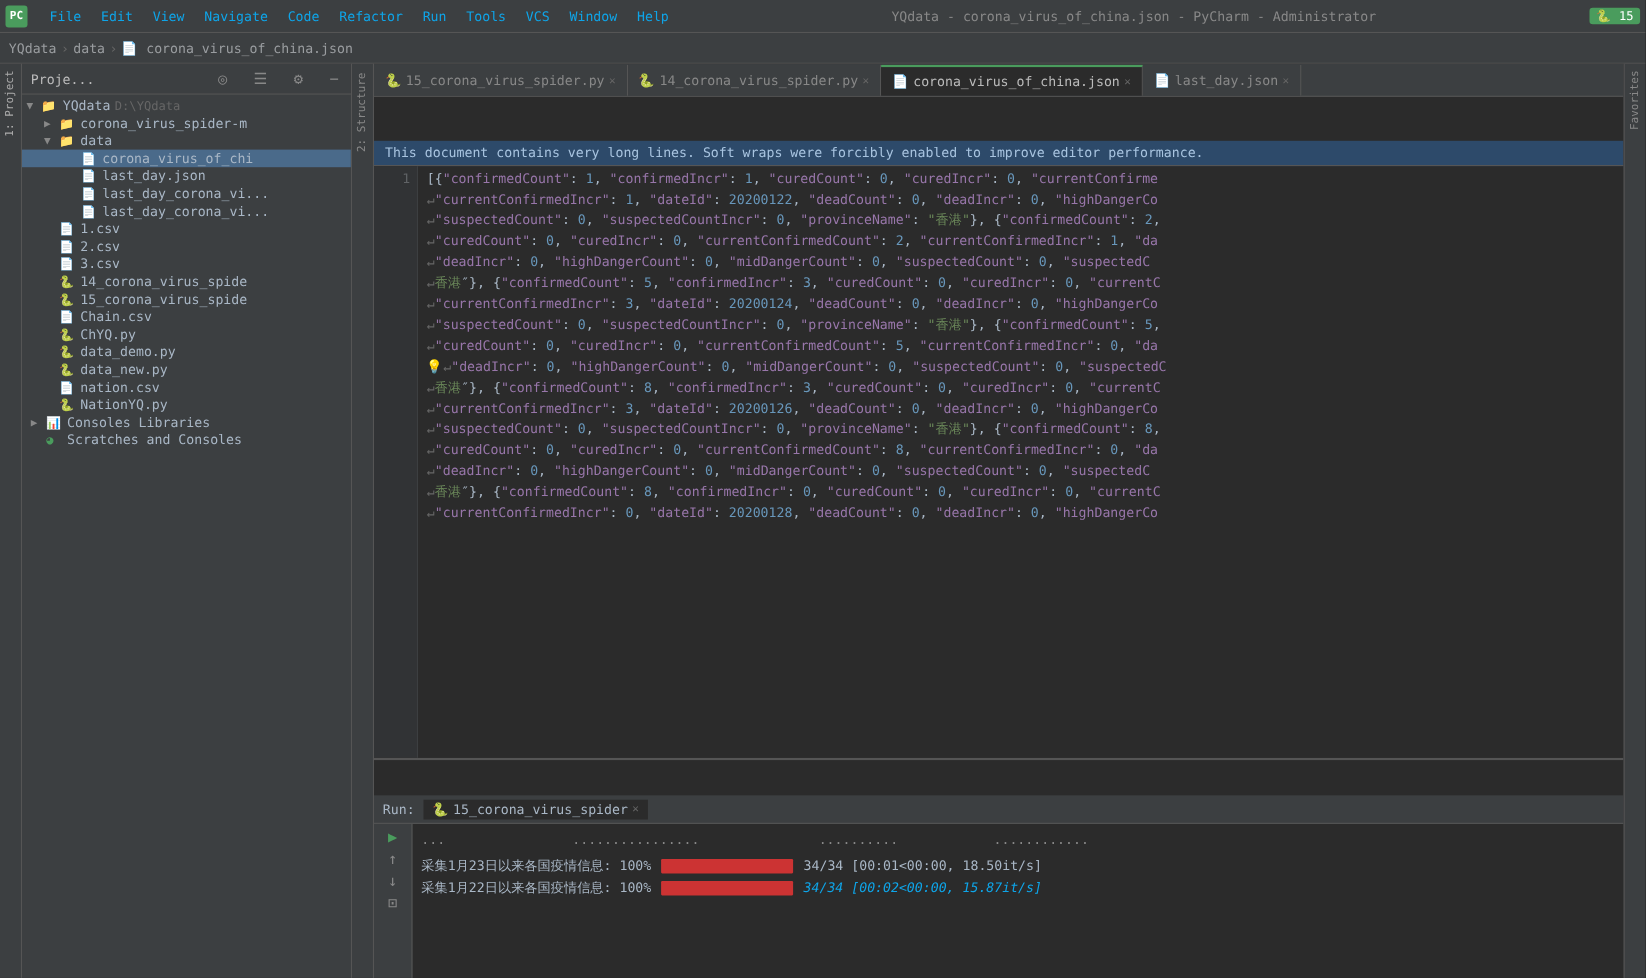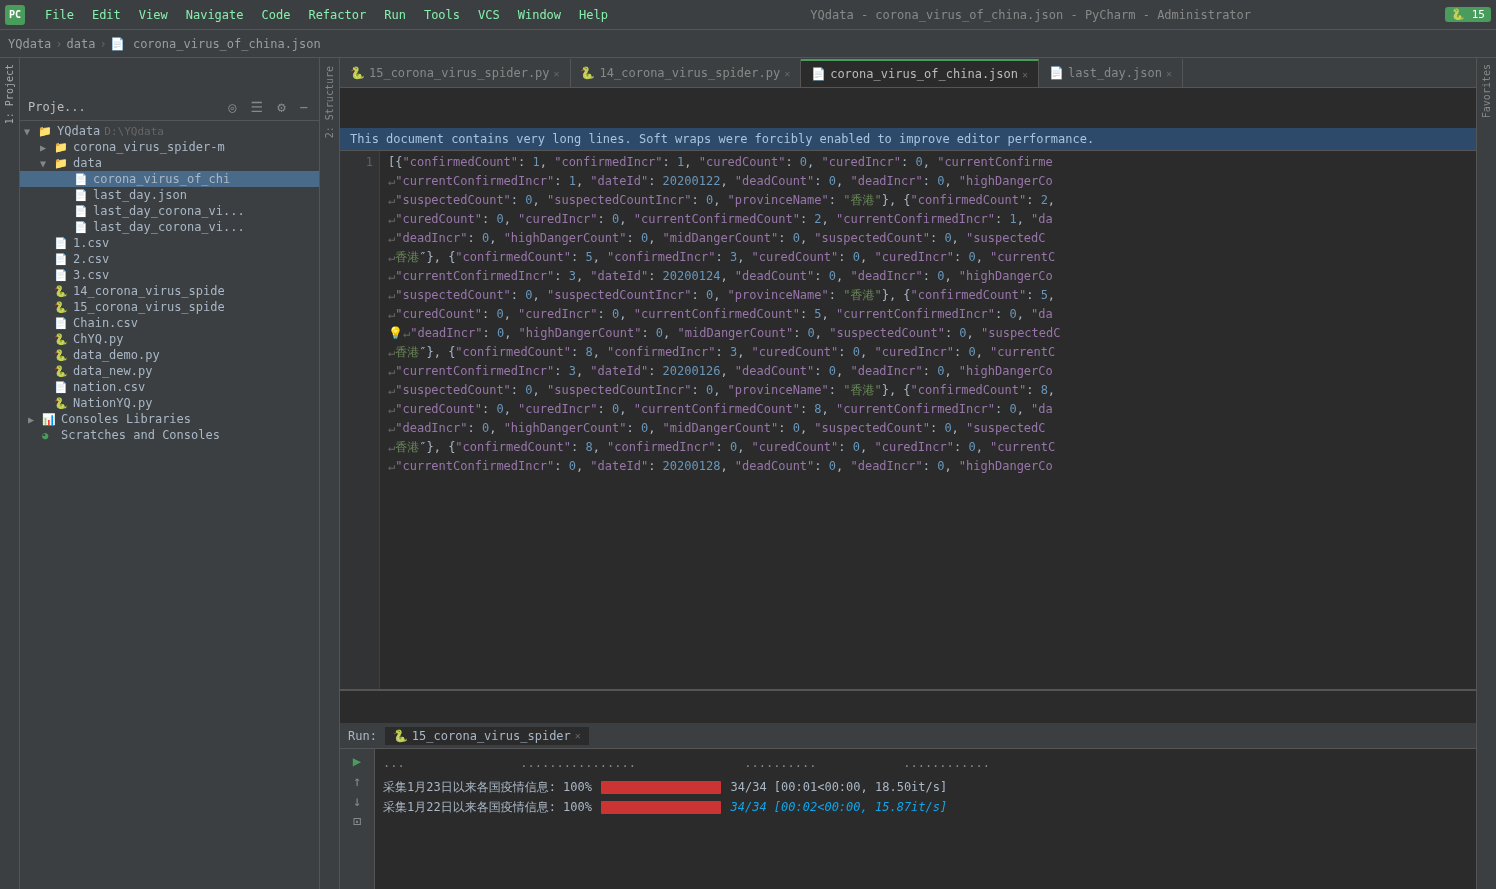--- a/index.html
+++ b/index.html
@@ -29,21 +29,21 @@
       border-radius: 3px;
       display: flex; align-items: center; justify-content: center;
       color: white; font-size: 10px; font-weight: bold;
       flex-shrink: 0;
     }
     .title-bar-menus {
       display: flex; gap: 2px;
     }
     .menu-item {
       padding: 2px 8px;
-      color: #86efac;
+      color: #0ea5e9;
       cursor: pointer;
       font-size: 12px;
       text-align: center;
     }
     .title-bar-title {
       flex: 1;
       text-align: center;
       color: #888;
       font-size: 12px;
     }
@@ -85,22 +85,21 @@
       display: flex;
       flex-direction: column;
       border-right: 1px solid #555;
     }
     .project-panel-header {
       display: flex;
       align-items: center;
       padding: 4px 8px;
       background: #3c3f41;
       border-bottom: 1px solid #555;
-      gap: 8px;
-      margin-top: 36px;
+      gap: 18px;
     }
     .panel-icon-btn {
       color: #888;
       cursor: pointer;
       font-size: 14px;
       padding: 1px 3px;
     }
     .project-tree {
       flex: 1;
       overflow-y: auto;

